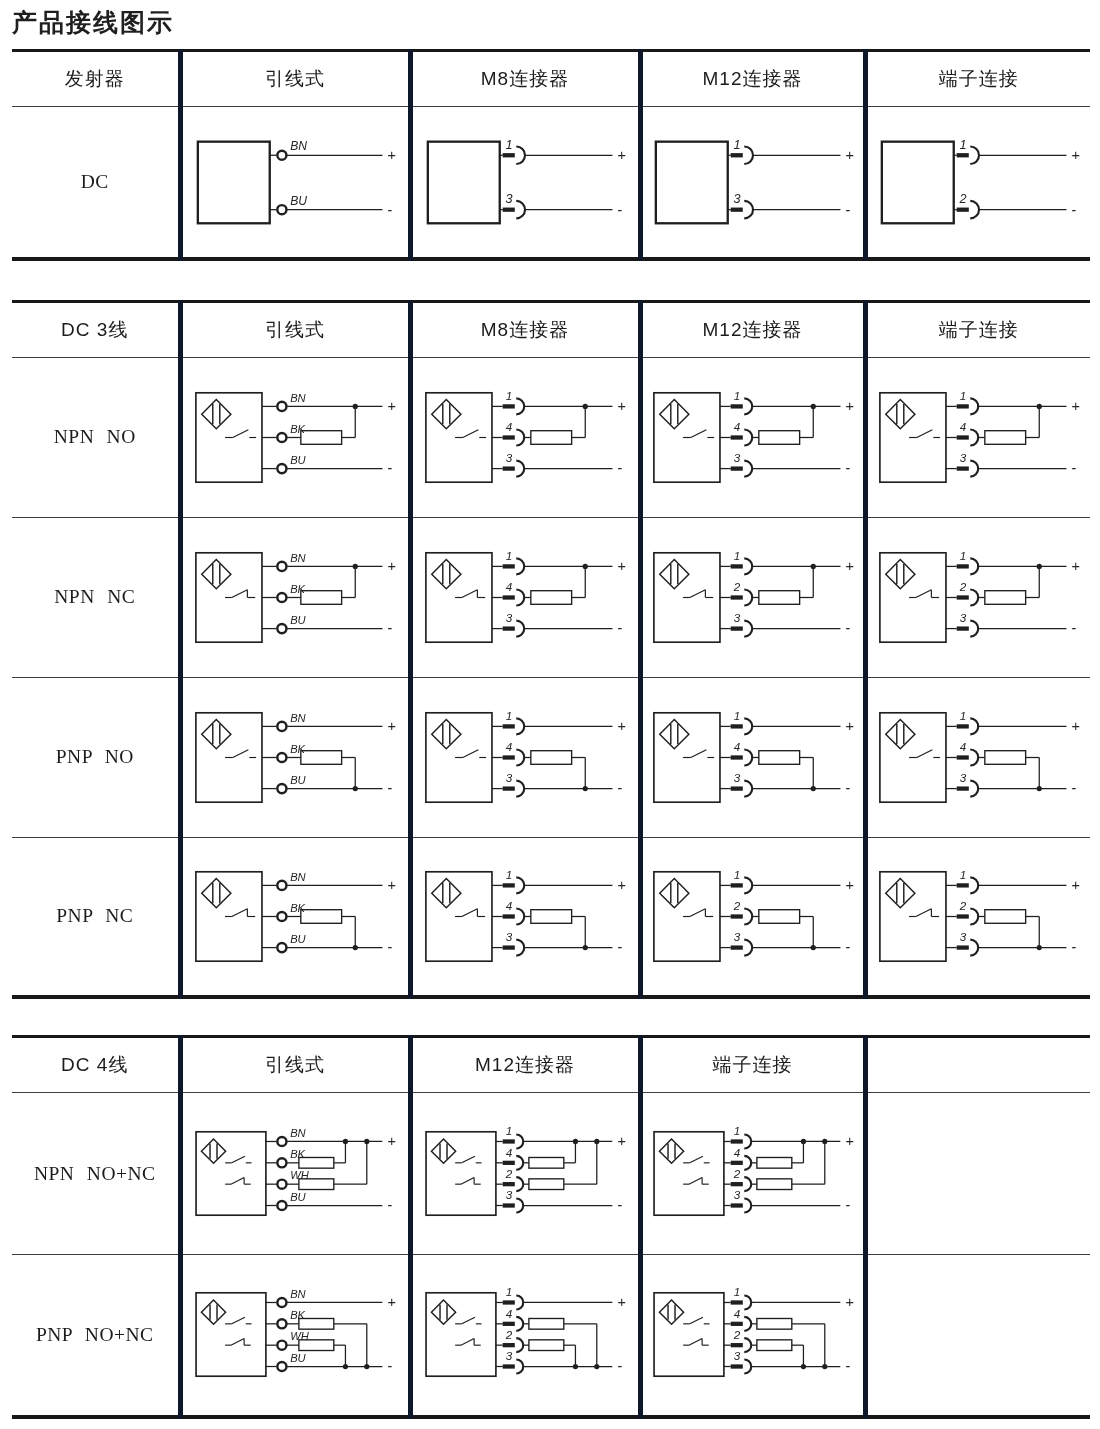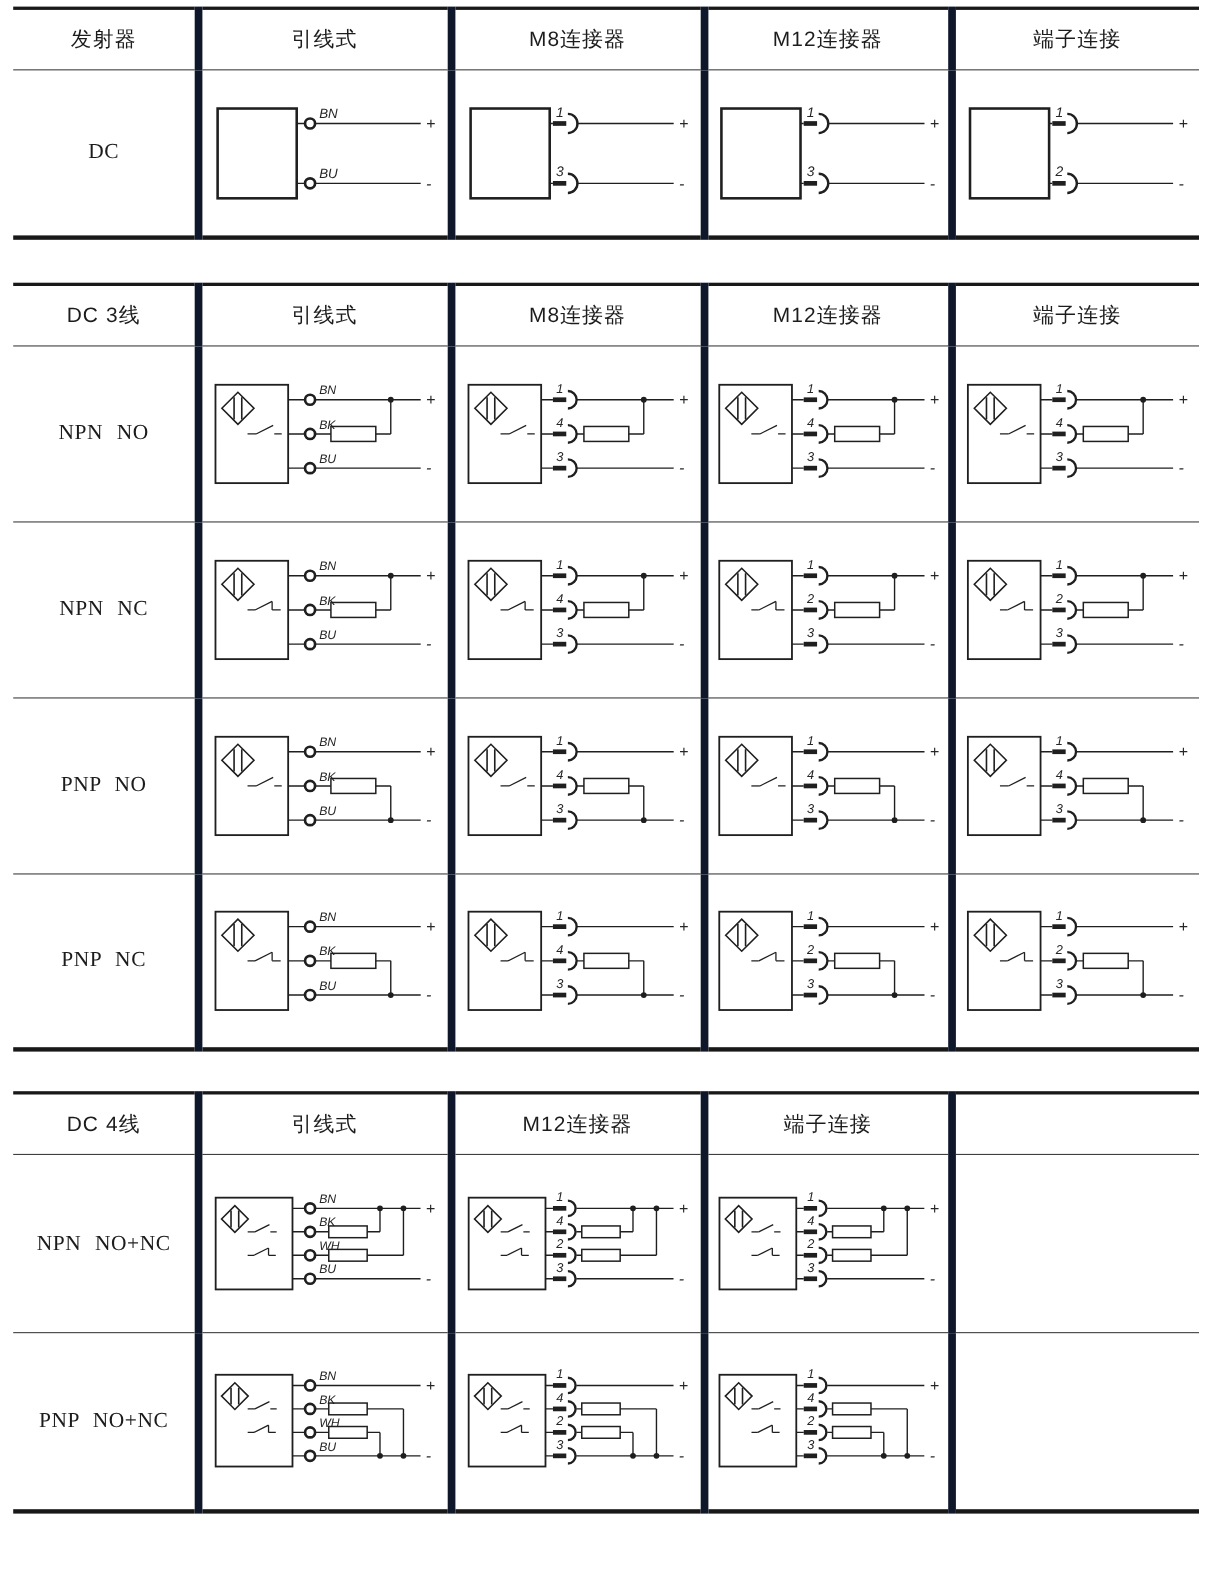--- a/index.html
+++ b/index.html
@@ -9,41 +9,42 @@
     font-family:"Liberation Sans","DejaVu Sans",sans-serif;color:#1f1f1f;
   }
   .title{font-size:25px;font-weight:700;margin:0 0 10px 0;letter-spacing:2px;}
   table.wt{
     border-collapse:collapse;table-layout:fixed;width:1078px;
     border-top:3px solid #181818;border-bottom:4px solid #181818;
   }
   table.wt0{margin-bottom:39px;}
   table.wt1{margin-bottom:36px;}
   th,td{padding:0;margin-top:44px;}
-  th+th,td+td{border-left:7px solid #0f172a;}
+  th+th,td+td{border-left:5px solid #0f172a;}
   thead th{
     height:54px;font-size:19px;font-weight:400;letter-spacing:1px;
     border-bottom:1px solid #3f3f3f;text-align:center;vertical-align:middle;color:#1c1c1c;
   }
   tbody tr+tr td{border-top:1px solid #3f3f3f;}
   .wt0 tbody tr{height:152px;}
   .wt1 tbody tr{height:160px;}
   .wt2 tbody tr{height:162px;}
   td.rlabel{
     text-align:center;vertical-align:middle;font-size:19.5px;color:#1c1c1c;
     letter-spacing:0.5px;word-spacing:7px;font-family:Liberation Serif, serif;
   }
   td.diag{text-align:center;vertical-align:middle;font-style:italic;}
   svg{display:inline-block;vertical-align:middle;}
   svg text{font-family:"Liberation Sans","DejaVu Sans",sans-serif;fill:#262626;}
 </style>
 </head>
 <body>
 
 <div class="page">
+  <h1 class="title">产品接线图示</h1>
   <div id="tables">
       <table class="wt wt0">
         <colgroup>
           <col style="width: 168px;">
           <col style="width: 230px;">
           <col style="width: 230px;">
           <col style="width: 225px;">
           <col style="width: 225px;">
         </colgroup>
         <thead>

